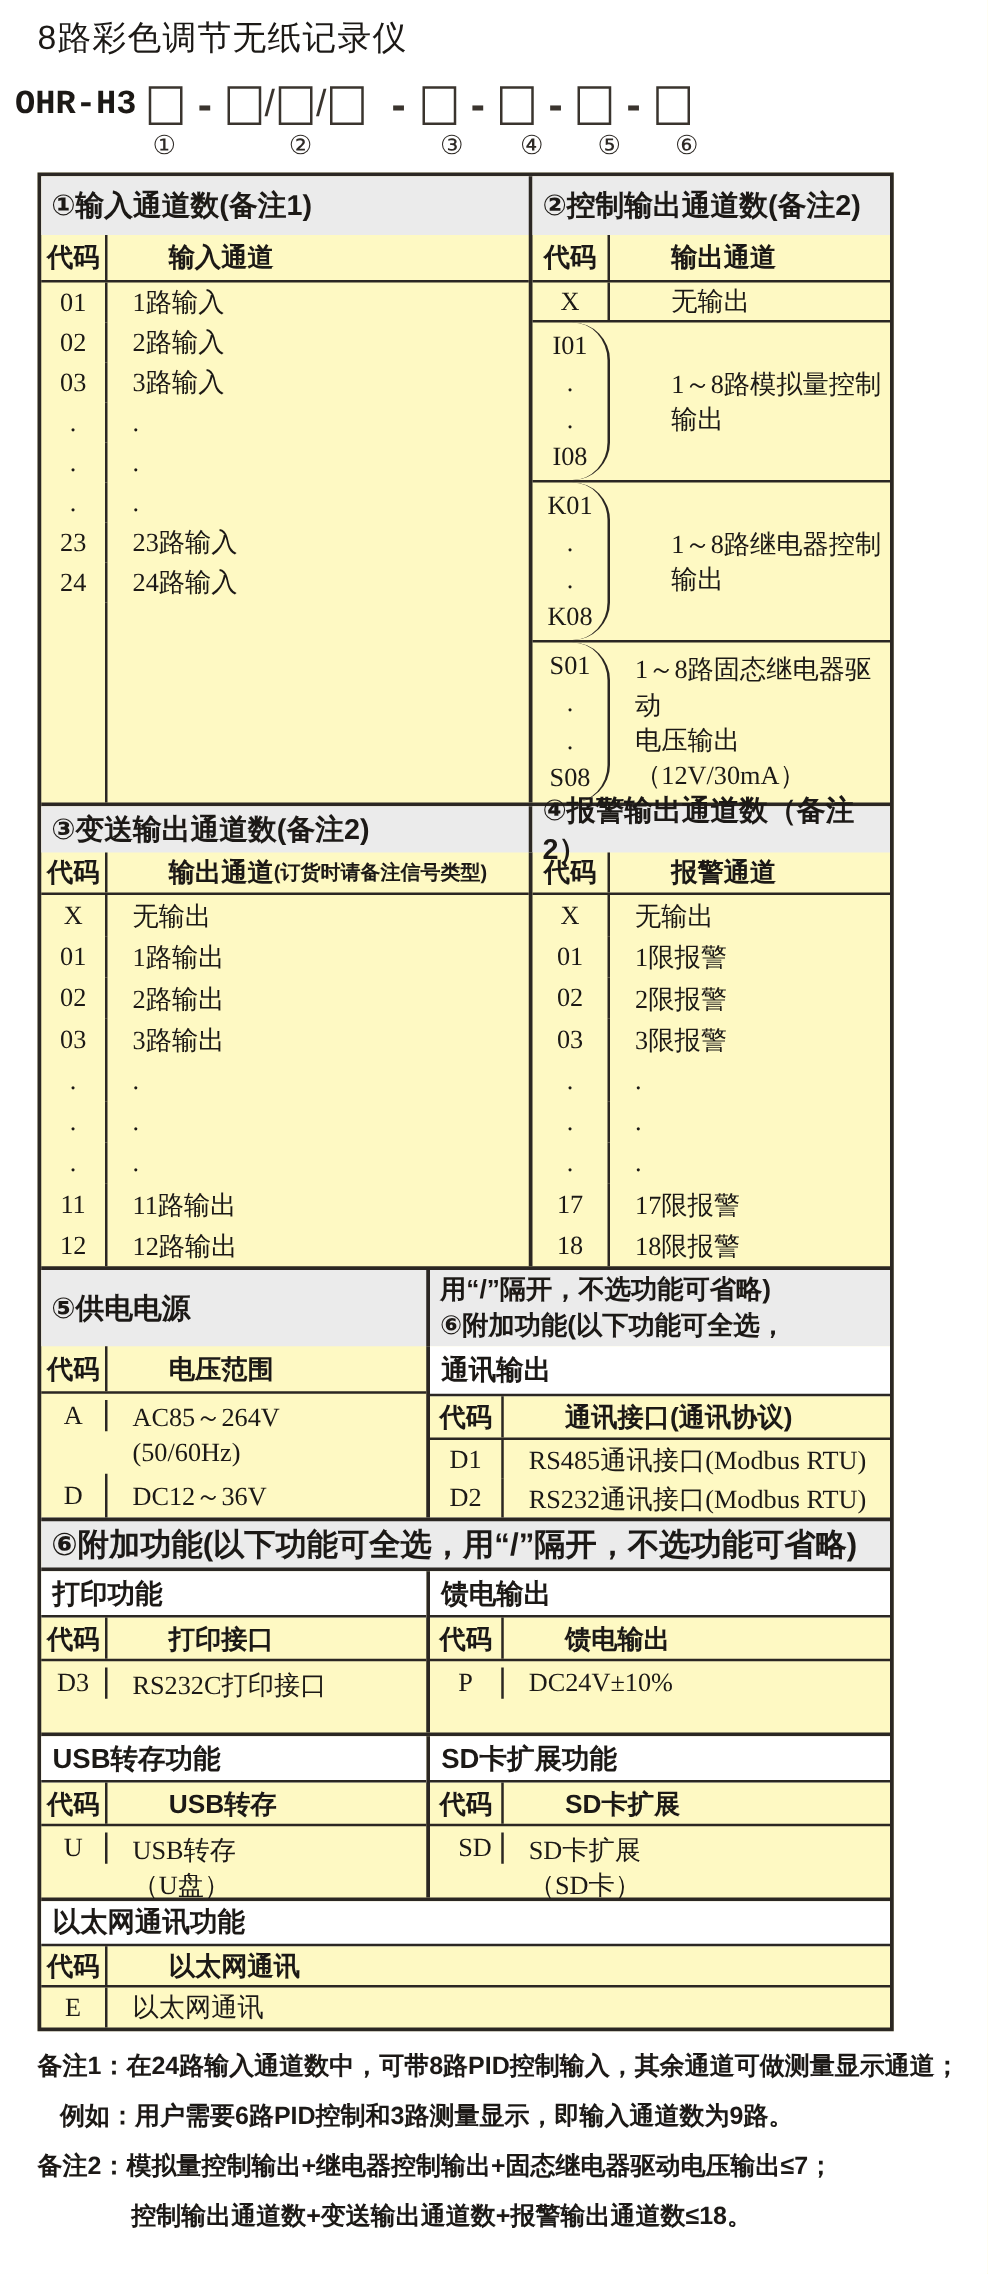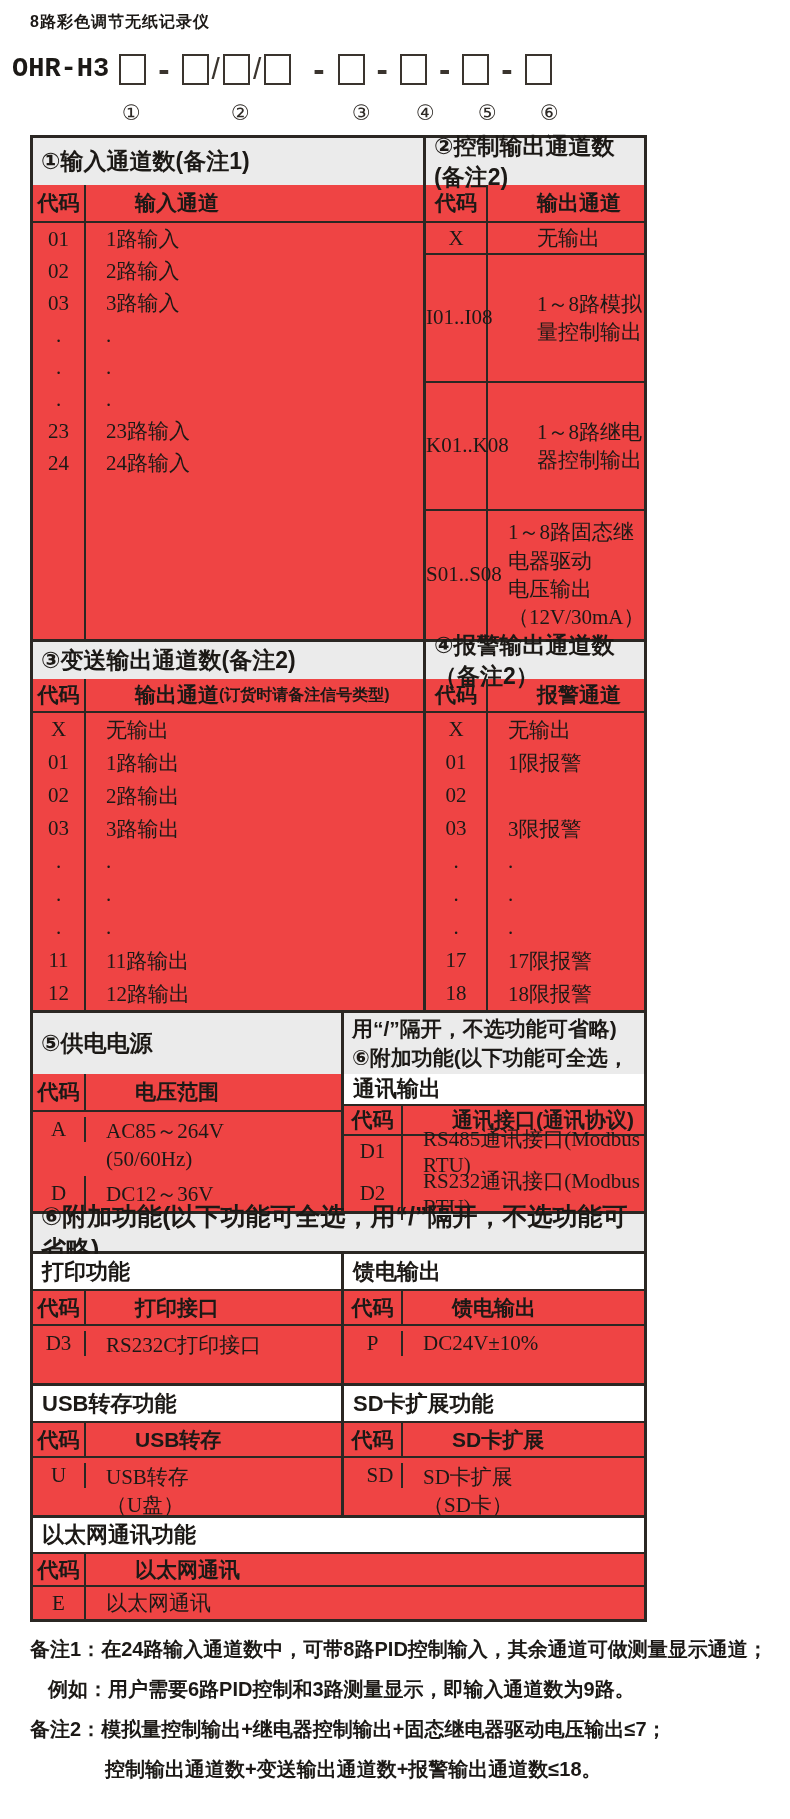--- a/index.html
+++ b/index.html
@@ -2,35 +2,35 @@
 <html><head>
 <meta charset="utf-8">
 <style>
   * { margin:0; padding:0; box-sizing:border-box; }
   html,body { background:#ffffff; }
   .page {
     position:relative; width:790px; height:1819px; background:#fff;
     font-family:"Liberation Sans","DejaVu Sans",sans-serif;
     color:#1c1916; overflow:hidden;
   }
-  .title { padding:12px 0 0 30px; font-size:16px; font-weight:700; letter-spacing:1px; }
+  .title { padding:12px 0 0 30px; font-size:27px; font-weight:400; letter-spacing:1px; }
 
   
-  .mrow { display:flex; align-items:center; margin:16px 0 12px 12px; height:40px; }
+  .mrow { display:flex; align-items:center; margin:16px 0 0 12px; height:40px; }
   .mprefix { font-family:"Liberation Mono","DejaVu Sans Mono",monospace; font-weight:700; font-size:27px; letter-spacing:0px; }
   .mbox { width:27px; height:31px; border:2px solid #3a342e; background:#fff; flex:0 0 auto; }
   .msep { font-size:34px; font-weight:700; color:#3a342e; line-height:28px; }
   .mslash { font-size:30px; font-weight:400; color:#3a342e; margin:0 3px; }
   .d1 { margin:0 12px; }
   .dgap { margin:0 13px 0 22px; }
   .mlabels { position:relative; height:26px; }
   .mlabel { position:absolute; top:0; font-size:21px; color:#2e2a26; }
 
   
-  .tbl { margin:8px 0 0 30px; width:617px; border:3px solid #2b2723; background:#ef4444; }
+  .tbl { margin:8px 0 0 30px; width:685px; border:3px solid #2b2723; background:#fef9c3; }
   .flex { display:flex; }
   .col { display:flex; flex-direction:column; }
   .hcell { background:#ebebeb; font-weight:700; font-size:23px; display:flex; align-items:center; padding-left:8px; }
   .band { font-weight:700; font-size:22px; display:flex; align-items:center; padding-left:9px; background:#fff; }
   .sub { font-weight:700; font-size:21px; }
   .desc, .code { font-family:"Liberation Serif","DejaVu Serif",serif; font-size:21px; }
   .code { text-align:center; }
   .small { font-size:16px; font-weight:700; }
   .center { display:flex; align-items:center; justify-content:center; }
   .vcenter { display:flex; align-items:center; }
@@ -45,21 +45,21 @@
   .br3 { border-right:3px solid #2b2723; }
   .bb2 { border-bottom:2px solid #2b2723;gap:29px; }
   .bb3 { border-bottom:3px solid #2b2723; }
   .bt3 { border-top:3px solid #2b2723; }
   .h47 { height:47px; } .h454 { height:454px; }
   .h38 { height:38px; } .h32 { height:32px; } .h128 { height:128px; }
   .h40 { height:40px; } .h34 { height:34px; } .h33 { height:33px; }
   .h64 { height:64px; } .h137 { height:137px; } .h35 { height:35px; } .h31 { height:31px; }
   .h43 { height:43px; } .h37 { height:37px; } .h57 { height:57px; }
   .h36 { height:36px; }
-  .codeblock { display:flex; flex-direction:row; justify-content:space-around; align-items:center; padding:4px 0; }
+  .codeblock { display:flex; flex-direction:column; justify-content:space-around; align-items:center; padding:4px 0;border-radius:30px; }
   .codeblock div { line-height:1.1; }
   .toprow { align-items:flex-start; padding-top:5px; }
   .twoline { line-height:1.35; }
   .hd2 { font-size:21px; line-height:1.35; align-items:center; }
   
   .notes { margin:14px 0 0 30px; font-weight:700; font-size:20px; }
   .nline { display:flex; margin-bottom:13px; }
   .ind18 { padding-left:18px; }
   .ind75 { padding-left:75px; }
 </style>
@@ -251,20 +251,21 @@
         <div class="flex h33">
           <div class="w62 br2 code center">X</div>
           <div class="grow desc vcenter pl8">无输出</div>
         </div>
         <div class="flex h33">
           <div class="w62 br2 code center">01</div>
           <div class="grow desc vcenter pl8">1限报警</div>
         </div>
         <div class="flex h33">
           <div class="w62 br2 code center">02</div>
+          <div class="grow desc vcenter pl8">2限报警</div>
         </div>
         <div class="flex h33">
           <div class="w62 br2 code center">03</div>
           <div class="grow desc vcenter pl8">3限报警</div>
         </div>
         <div class="flex h33">
           <div class="w62 br2 code center">.</div>
           <div class="grow desc vcenter pl8">.</div>
         </div>
         <div class="flex h33">

